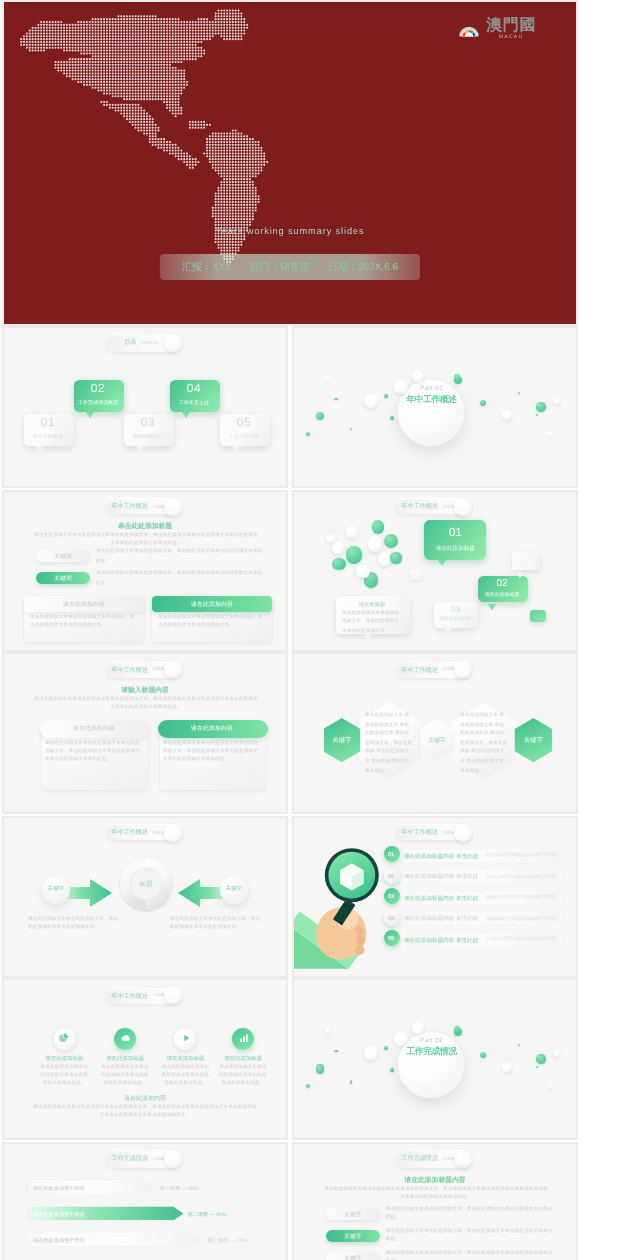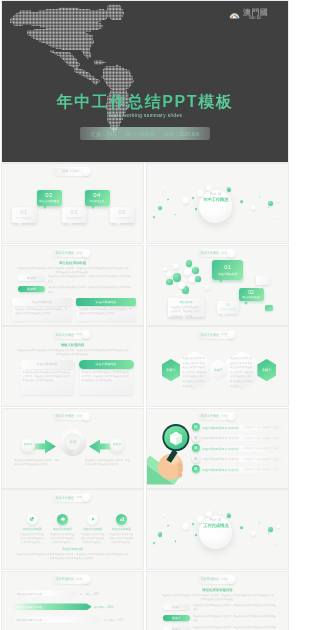--- a/index.html
+++ b/index.html
@@ -4,21 +4,21 @@
 <title>PPT Template Preview</title>
 <style>
   html,body{margin:0;padding:0;}
   body{width:290px;height:630px;overflow:hidden;background:#ffffff;
        font-family:"Liberation Sans",sans-serif;-webkit-font-smoothing:antialiased;}
   .page{position:relative;width:290px;height:630px;background:#ffffff;}
 
   
   .slide{position:absolute;overflow:hidden;background:#f6f6f5;
          box-shadow:0 0 0 1px #ebebeb;}
-  .cover{left:2px;top:1px;width:286px;height:161px;background:#404040;}
+  .cover{left:2px;top:1px;width:286px;height:161px;background:#7f1d1d;}
   .thumb{width:141px;height:79px;}
 
   
   .mapdots{position:absolute;left:0px;top:0px;width:286px;height:160px;opacity:.85;}
 
   
   .bubble202x{position:absolute;left:100px;top:19px;width:86px;height:53px;
       border-radius:12px;background:linear-gradient(105deg,#35bf96 0%,#54d49a 45%,#8cf09c 100%);
       box-shadow:0 3px 7px rgba(60,140,110,.22);}
   .bubble202x .tail{position:absolute;left:13px;bottom:-7px;width:0;height:0;
@@ -138,21 +138,20 @@
         <path d="M12 11a6 6 0 0 1 4.1 1.6l-1.6 1.5A3.8 3.8 0 0 0 12 13.2z" fill="#3a9e4a"></path>
         <path d="M16.4 12.9A6 6 0 0 1 18 17h-2.2a3.8 3.8 0 0 0-1-2.6z" fill="#1e62b0"></path>
       </svg>
       <div>
         <div class="wm">澳門國</div>
         <div class="wm2">MACAU</div>
       </div>
     </div>
 
 
-    <div class="covtitle">年中工作总结PPT模板</div>
     <div class="covsub">Years working summary slides</div>
 
     <div class="covbar">
       <span>汇报：XXX</span>
       <span>部门：销售部</span>
       <span>日期：202X.6.6</span>
     </div>
 
     <div class="covtools">
       <i></i>

